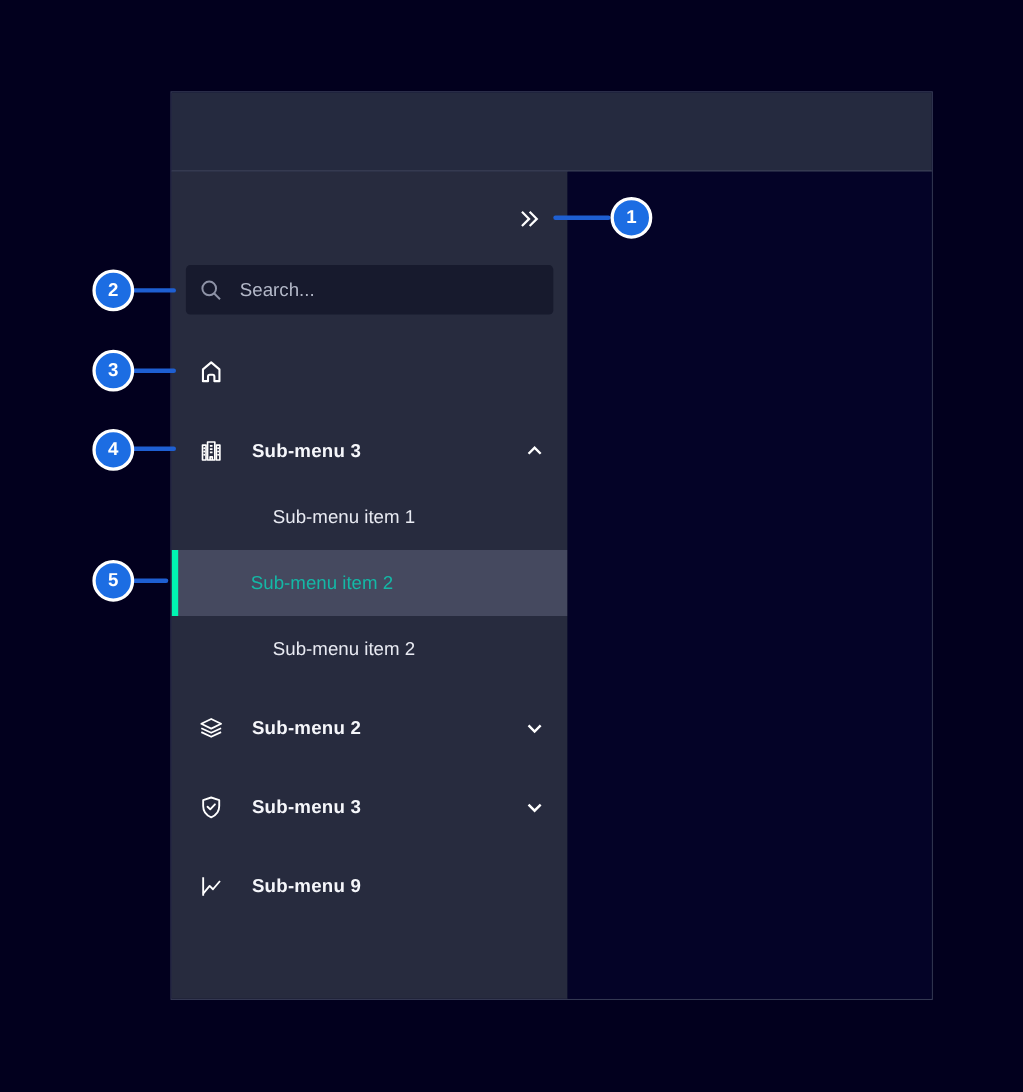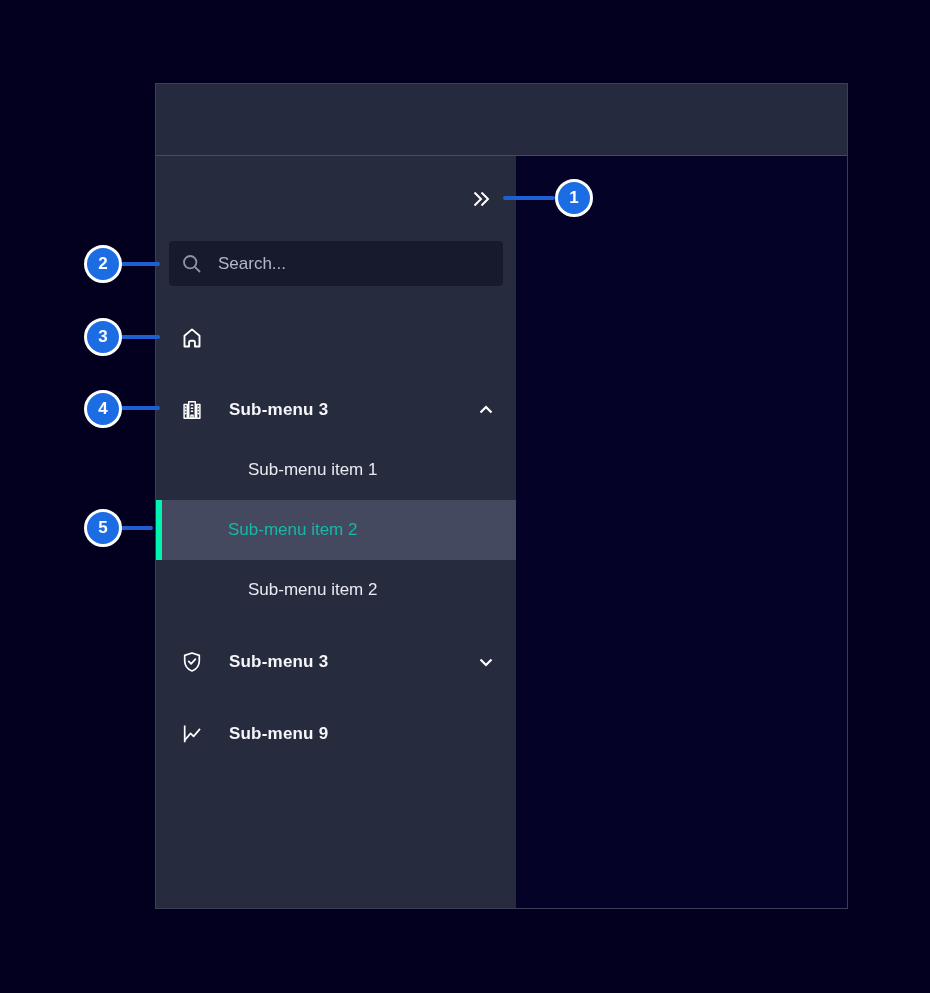--- a/index.html
+++ b/index.html
@@ -200,20 +200,35 @@
             </svg>
           </span>
         </div>
 
         <div>
           <div class="sub-item">Sub-menu item 1</div>
           <div class="sub-item selected">Sub-menu item 2</div>
           <div class="sub-item">Sub-menu item 2</div>
         </div>
 
+        <div class="menu-item top">
+          <span class="mi-icon">
+            <svg width="24" height="24" viewBox="0 0 24 24" fill="none" stroke="#FFFFFF" stroke-width="1.6" stroke-linejoin="round">
+              <path d="M3 8 L12 3.6 L21 8 L12 12.4 Z"></path>
+              <path d="M3 12 L12 16.2 L21 12"></path>
+              <path d="M3 15.6 L12 19.8 L21 15.6"></path>
+            </svg>
+          </span>
+          <span class="mi-label">Sub-menu 2</span>
+          <span class="mi-chevron">
+            <svg width="16" height="16" viewBox="0 0 16 16" fill="none" stroke="#FFFFFF" stroke-width="2.2">
+              <path d="M2.5 5.5 L8 11 L13.5 5.5"></path>
+            </svg>
+          </span>
+        </div>
 
         <div class="menu-item top">
           <span class="mi-icon">
             <svg width="24" height="24" viewBox="0 0 24 24" fill="none" stroke="#FFFFFF" stroke-width="1.7" stroke-linejoin="round">
               <path d="M12 3 L19.3 5.4 V10.8 C19.3 15.8 16.4 19.3 12 21 C7.6 19.3 4.7 15.8 4.7 10.8 V5.4 Z"></path>
               <path d="M8.7 11.4 L11.1 13.8 L15.4 9.2" stroke-linecap="round"></path>
             </svg>
           </span>
           <span class="mi-label">Sub-menu 3</span>
           <span class="mi-chevron">

